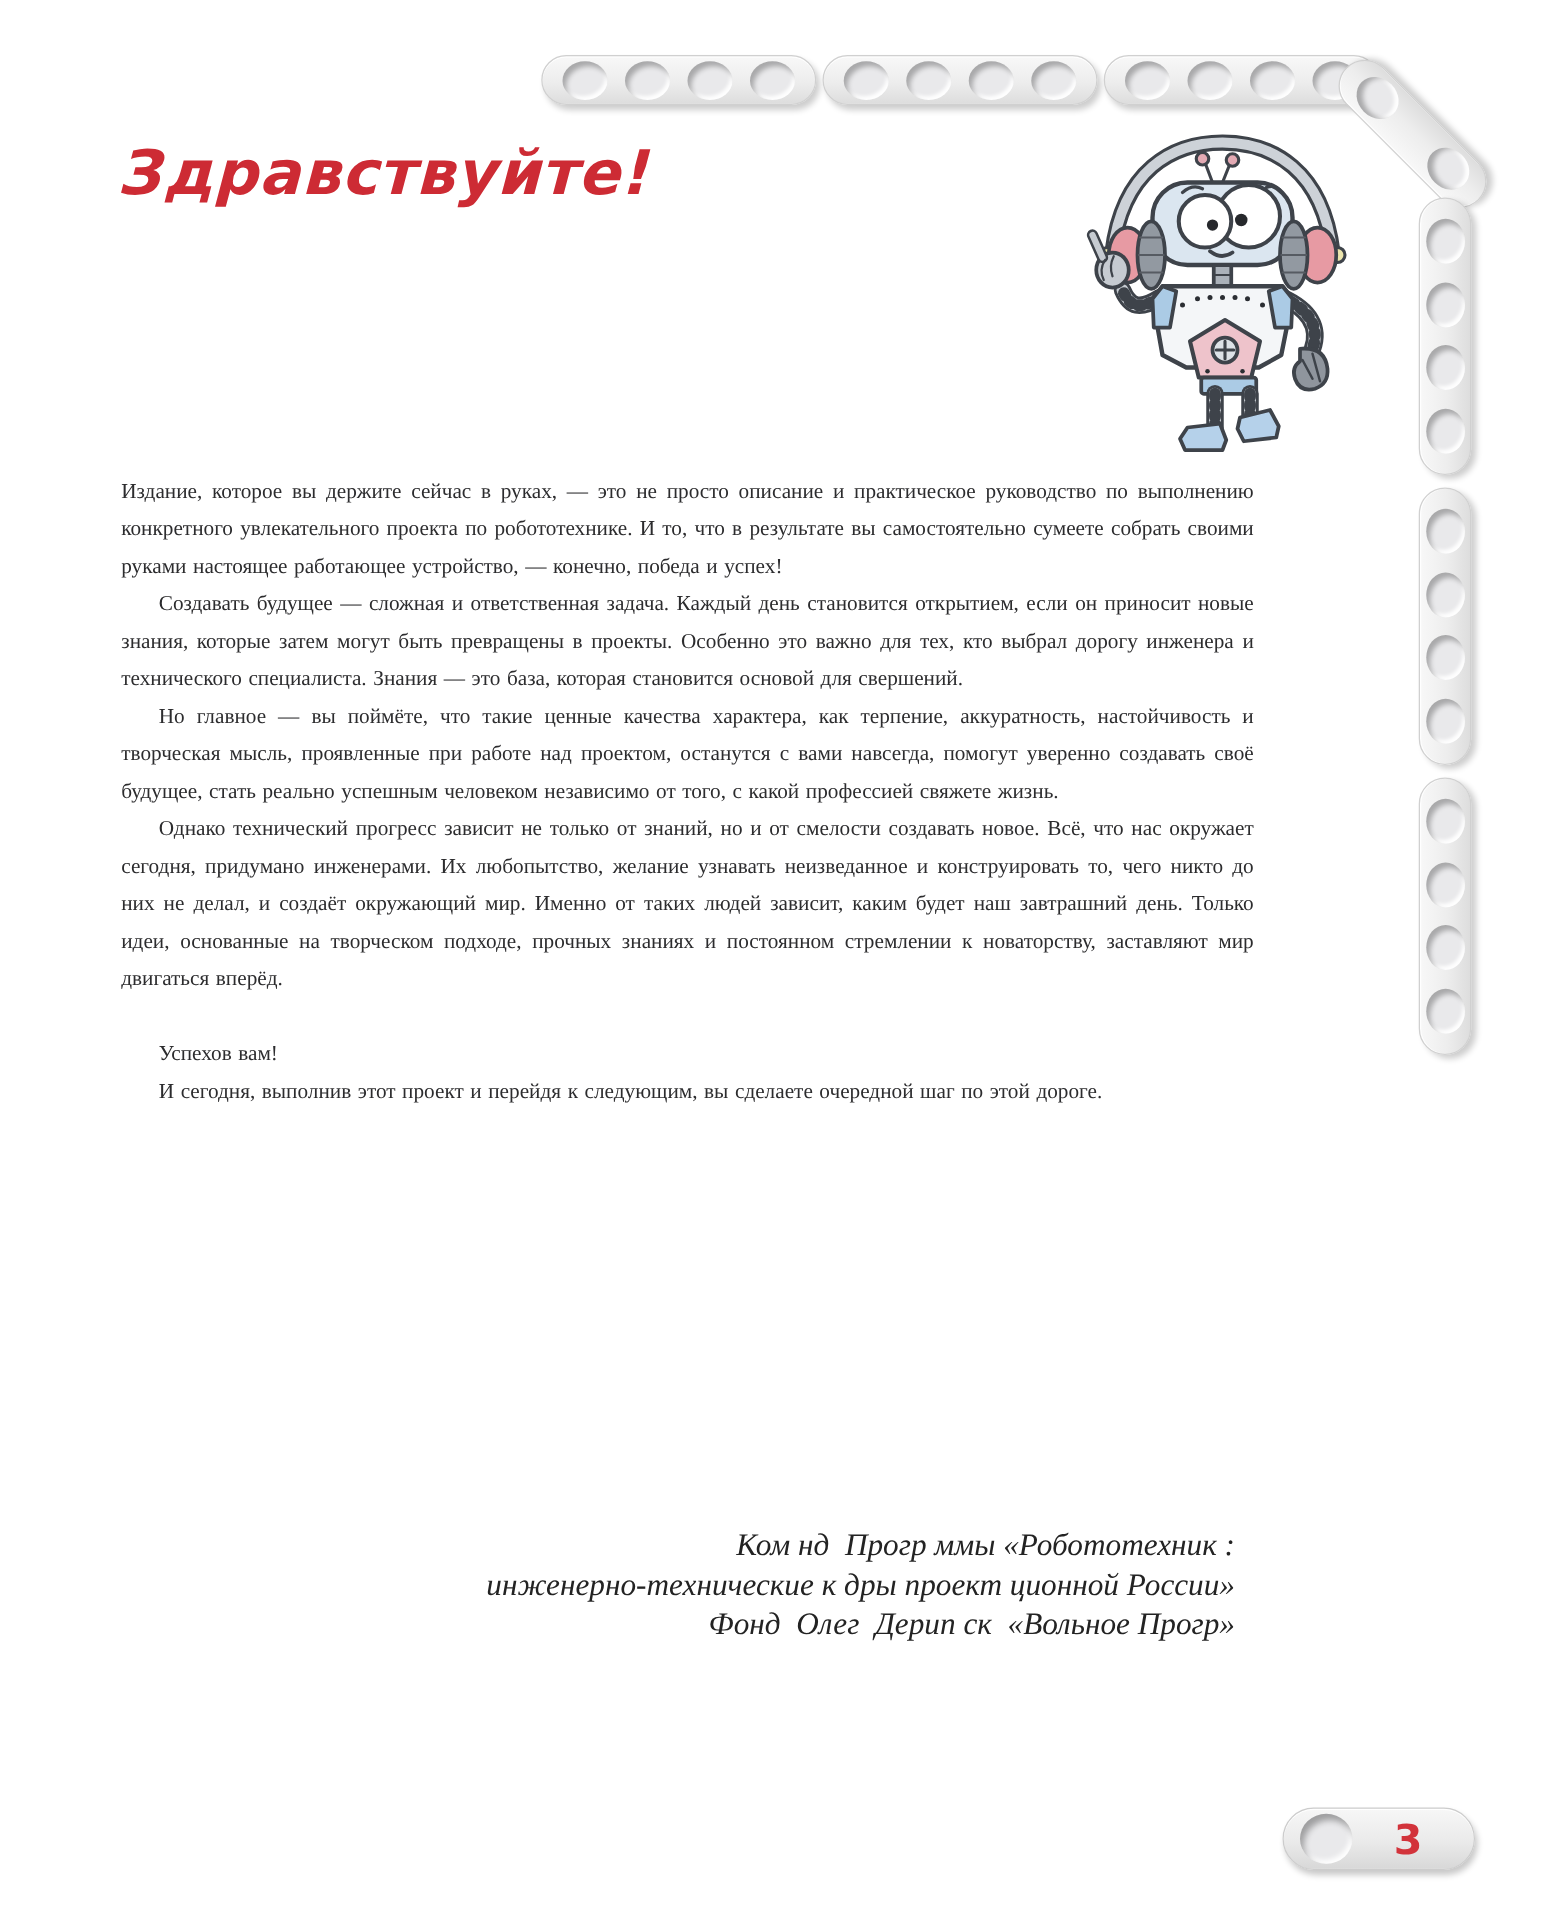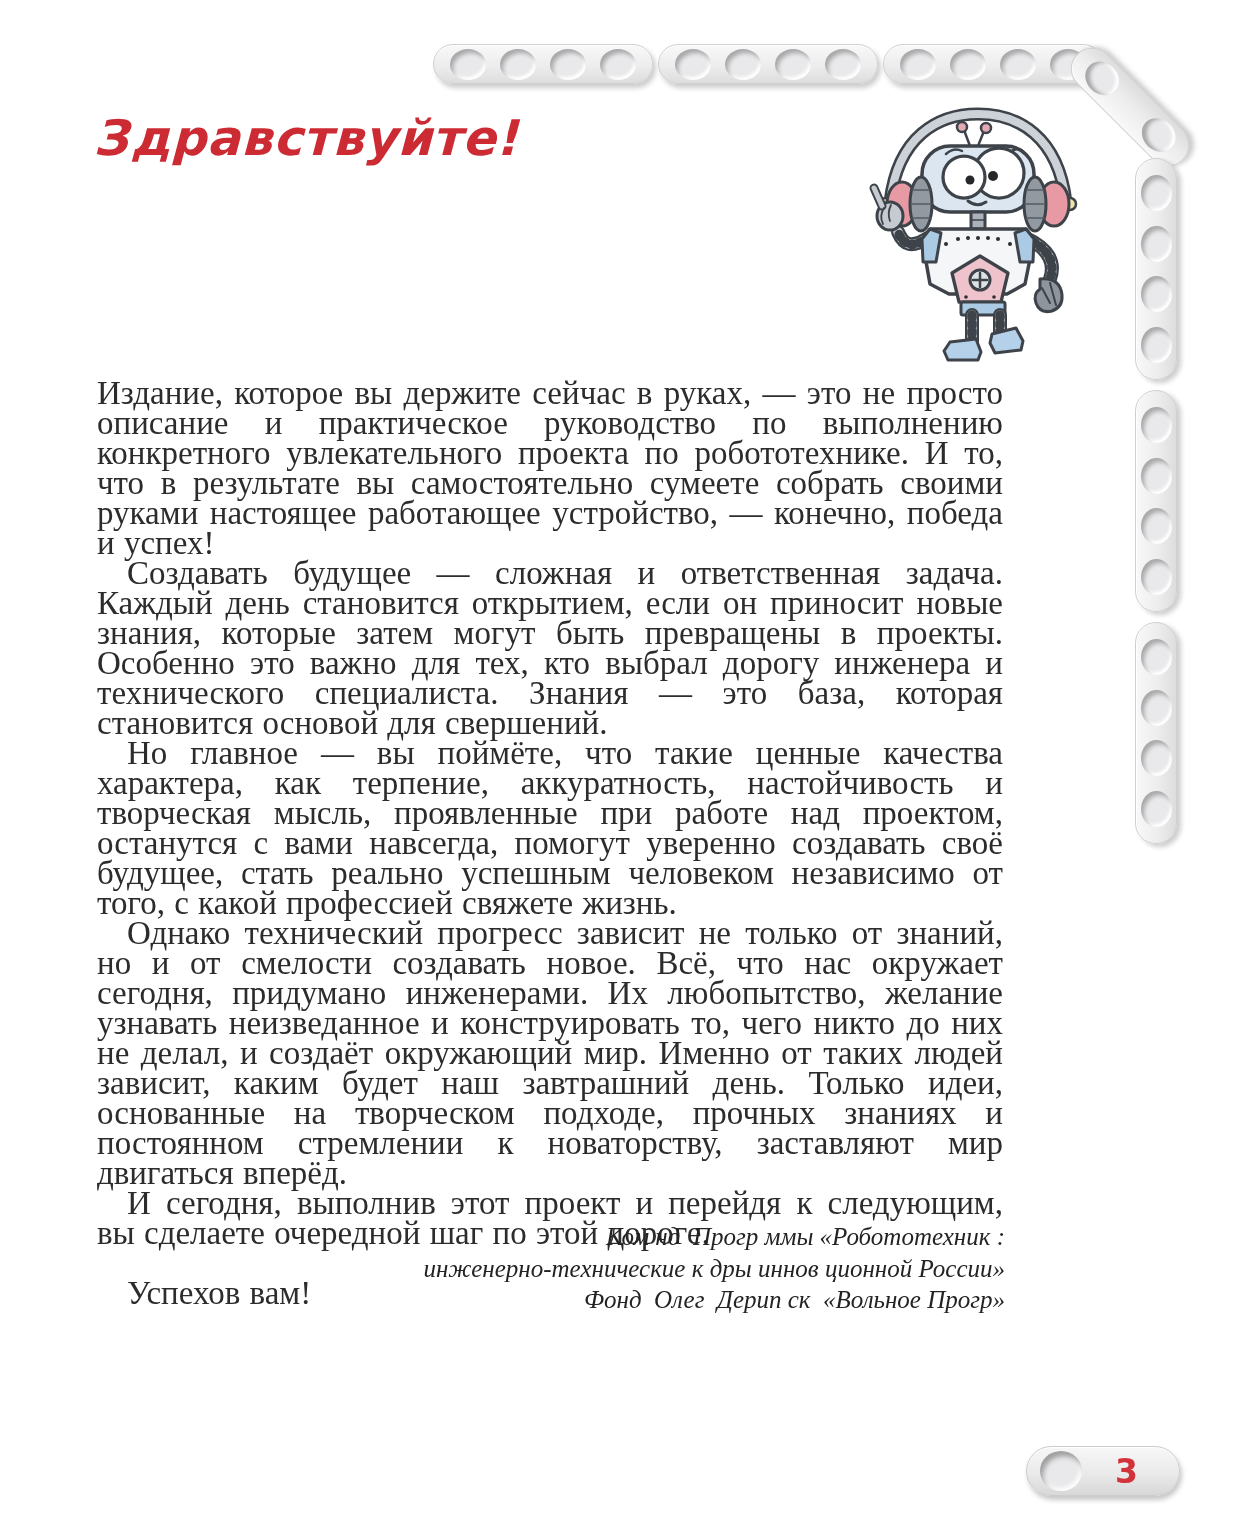--- a/index.html
+++ b/index.html
@@ -23,28 +23,28 @@
   
   .heading { position:absolute; left:98px; top:110px; margin:0;
              font-family:"DejaVu Sans", sans-serif; font-style:italic; font-weight:bold;
              font-size:49px; letter-spacing:1px; color:#cd2b34; transform:skewX(-4deg); }
 
   
   .robot { position:absolute; left:864px; top:102px; }
 
   
   .content { position:absolute; left:97px; top:378px; width:906px;
-             font-size:33px; line-height:30px; color:#2c2c2e; text-align:justify;
+             font-size:17px; line-height:30px; color:#2c2c2e; text-align:justify;
              hyphens:manual; }
   .content p { margin:0; text-indent:30px; word-spacing:1px; }
   .content p.first { text-indent:0; }
   .content p.wish { margin-top:30px; text-align:left; }
 
   
-  .signature { position:absolute; left:97px; top:1221px; width:908px; text-align:right;
+  .signature { position:absolute; left:80px; top:1221px; width:908px; text-align:right;
                font-style:italic; font-size:25px; line-height:31.5px; color:#232323; }
   .sig-line { white-space:pre-wrap; }
 
   
   .page-pill { position:absolute; left:1026px; top:1446px; width:154px; height:50px;
                box-sizing:border-box; border:1px solid #cccccc; border-radius:26px;
                background:linear-gradient(180deg,#f7f7f7,#eaeaea 55%,#d8d8d8);
                box-shadow:2px 4px 5px rgba(0,0,0,.22), inset 0 1px 0 rgba(255,255,255,.9);
                display:flex; align-items:center; padding-left:13px; }
   .page-pill .hole { width:42px; height:40px;
@@ -205,27 +205,27 @@
         <path d="M20,106 q-5,8 -1,16 M27,103 q-4,8 -1,16" stroke-width="1.8"></path>
       </g>
     </g>
   </svg>
 
   <div class="content">
     <p class="p first">Издание, которое вы держите сейчас в руках, — это не просто описание и практическое руководство по выполнению конкретного увлекательно­го проекта по робототехнике. И то, что в результате вы самостоятельно сумеете собрать своими руками настоящее работающее устройство, — конечно, победа и успех!</p>
     <p class="p">Создавать будущее — сложная и ответственная задача. Каждый день становится открытием, если он приносит новые знания, которые затем могут быть превращены в проекты. Особенно это важно для тех, кто выбрал дорогу инженера и технического специалиста. Знания — это база, которая становится основой для свершений.</p>
     <p class="p">Но главное — вы поймёте, что такие ценные качества характера, как терпение, аккуратность, настойчивость и творческая мысль, прояв­ленные при работе над проектом, останутся с вами навсегда, помогут уверенно создавать своё будущее, стать реально успешным человеком независимо от того, с какой профессией свяжете жизнь.</p>
     <p class="p">Однако технический прогресс зависит не только от знаний, но и от смелости создавать новое. Всё, что нас окружает сегодня, придумано инженерами. Их любопытство, желание узнавать неизведанное и кон­струировать то, чего никто до них не делал, и создаёт окружающий мир. Именно от таких людей зависит, каким будет наш завтрашний день. Только идеи, основанные на творческом подходе, прочных знани­ях и постоянном стремлении к новаторству, заставляют мир двигаться вперёд.</p>
+    <p class="p wish">Успехов вам!</p>
     <p class="p">И сегодня, выполнив этот проект и перейдя к следующим, вы сде­лаете очередной шаг по этой дороге.</p>
-    <p class="p wish">Успехов вам!</p>
   </div>
 
   <div class="signature">
     <div class="sig-line">Ком нд  Прогр ммы «Робототехник :</div>
-    <div class="sig-line">инженерно-технические к дры иннов ционной России»</div>
+    <div class="sig-line">инженерно-технические к дры проект ционной России»</div>
     <div class="sig-line">Фонд  Олег  Дерип ск  «Вольное Прогр»</div>
   </div>
 
   <div class="page-pill">
     <div class="hole"></div>
     <div class="pagenum">3</div>
   </div>
 
 </div>
 

